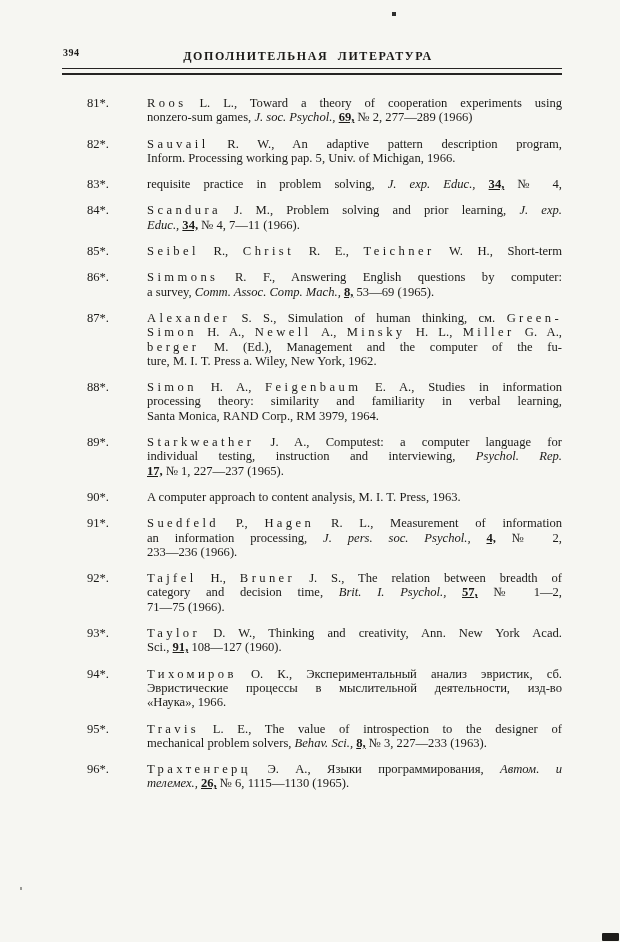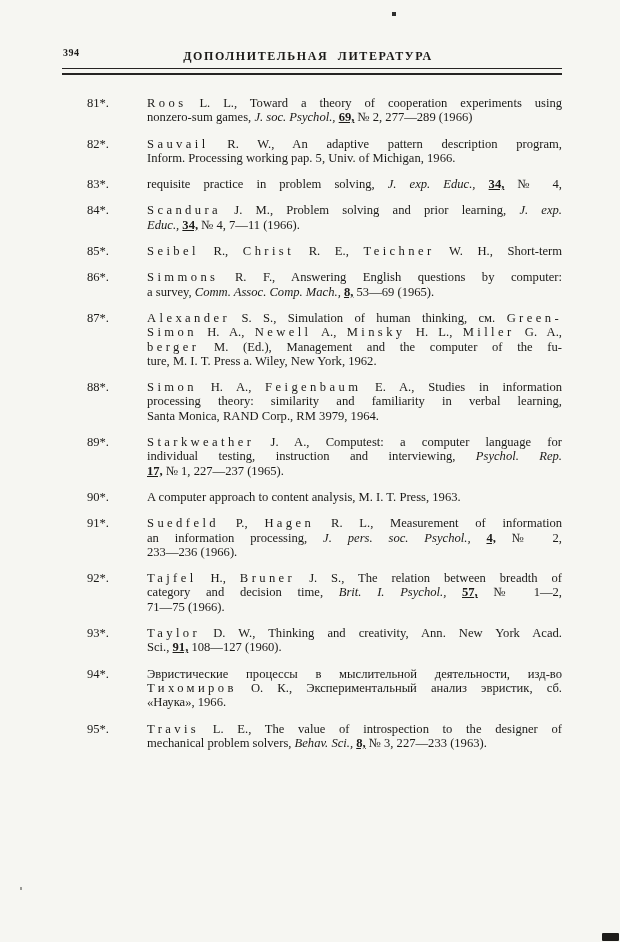--- a/index.html
+++ b/index.html
@@ -145,30 +145,37 @@
       <div class="entry">
         <div class="num">93*.</div>
         <div class="lines">
           <div class="line"><span class="sp">Taylor</span><span> D. W., Thinking and creativity, Ann. New York Acad.</span></div>
           <div class="line last"><span>Sci., </span><span class="bf">91,</span><span> 108—127 (1960).</span></div>
         </div>
       </div>
       <div class="entry">
         <div class="num">94*.</div>
         <div class="lines">
+          <div class="line"><span class="sp">Тихомиров</span><span> О. К., Экспериментальный анализ эвристик, сб.</span></div>
           <div class="line"><span>Эвристические процессы в мыслительной деятельности, изд-во</span></div>
-          <div class="line"><span class="sp">Тихомиров</span><span> О. К., Экспериментальный анализ эвристик, сб.</span></div>
           <div class="line last"><span>«Наука», 1966.</span></div>
         </div>
       </div>
       <div class="entry">
         <div class="num">95*.</div>
         <div class="lines">
           <div class="line"><span class="sp">Travis</span><span> L. E., The value of introspection to the designer of</span></div>
           <div class="line last"><span>mechanical problem solvers, </span><span class="it">Behav. Sci.,</span><span> </span><span class="bf">8,</span><span> № 3, 227—233 (1963).</span></div>
         </div>
       </div>
+      <div class="entry">
+        <div class="num">96*.</div>
+        <div class="lines">
+          <div class="line"><span class="sp">Трахтенгерц</span><span> Э. А., Языки программирования, </span><span class="it">Автом. и</span></div>
+          <div class="line last"><span class="it">телемех.,</span><span> </span><span class="bf">26,</span><span> № 6, 1115—1130 (1965).</span></div>
+        </div>
+      </div>
     </div>
 
   <div class="speck-mid"></div>
   <div class="mark-bottom"></div>
 
 </div>
 
 </body></html>

